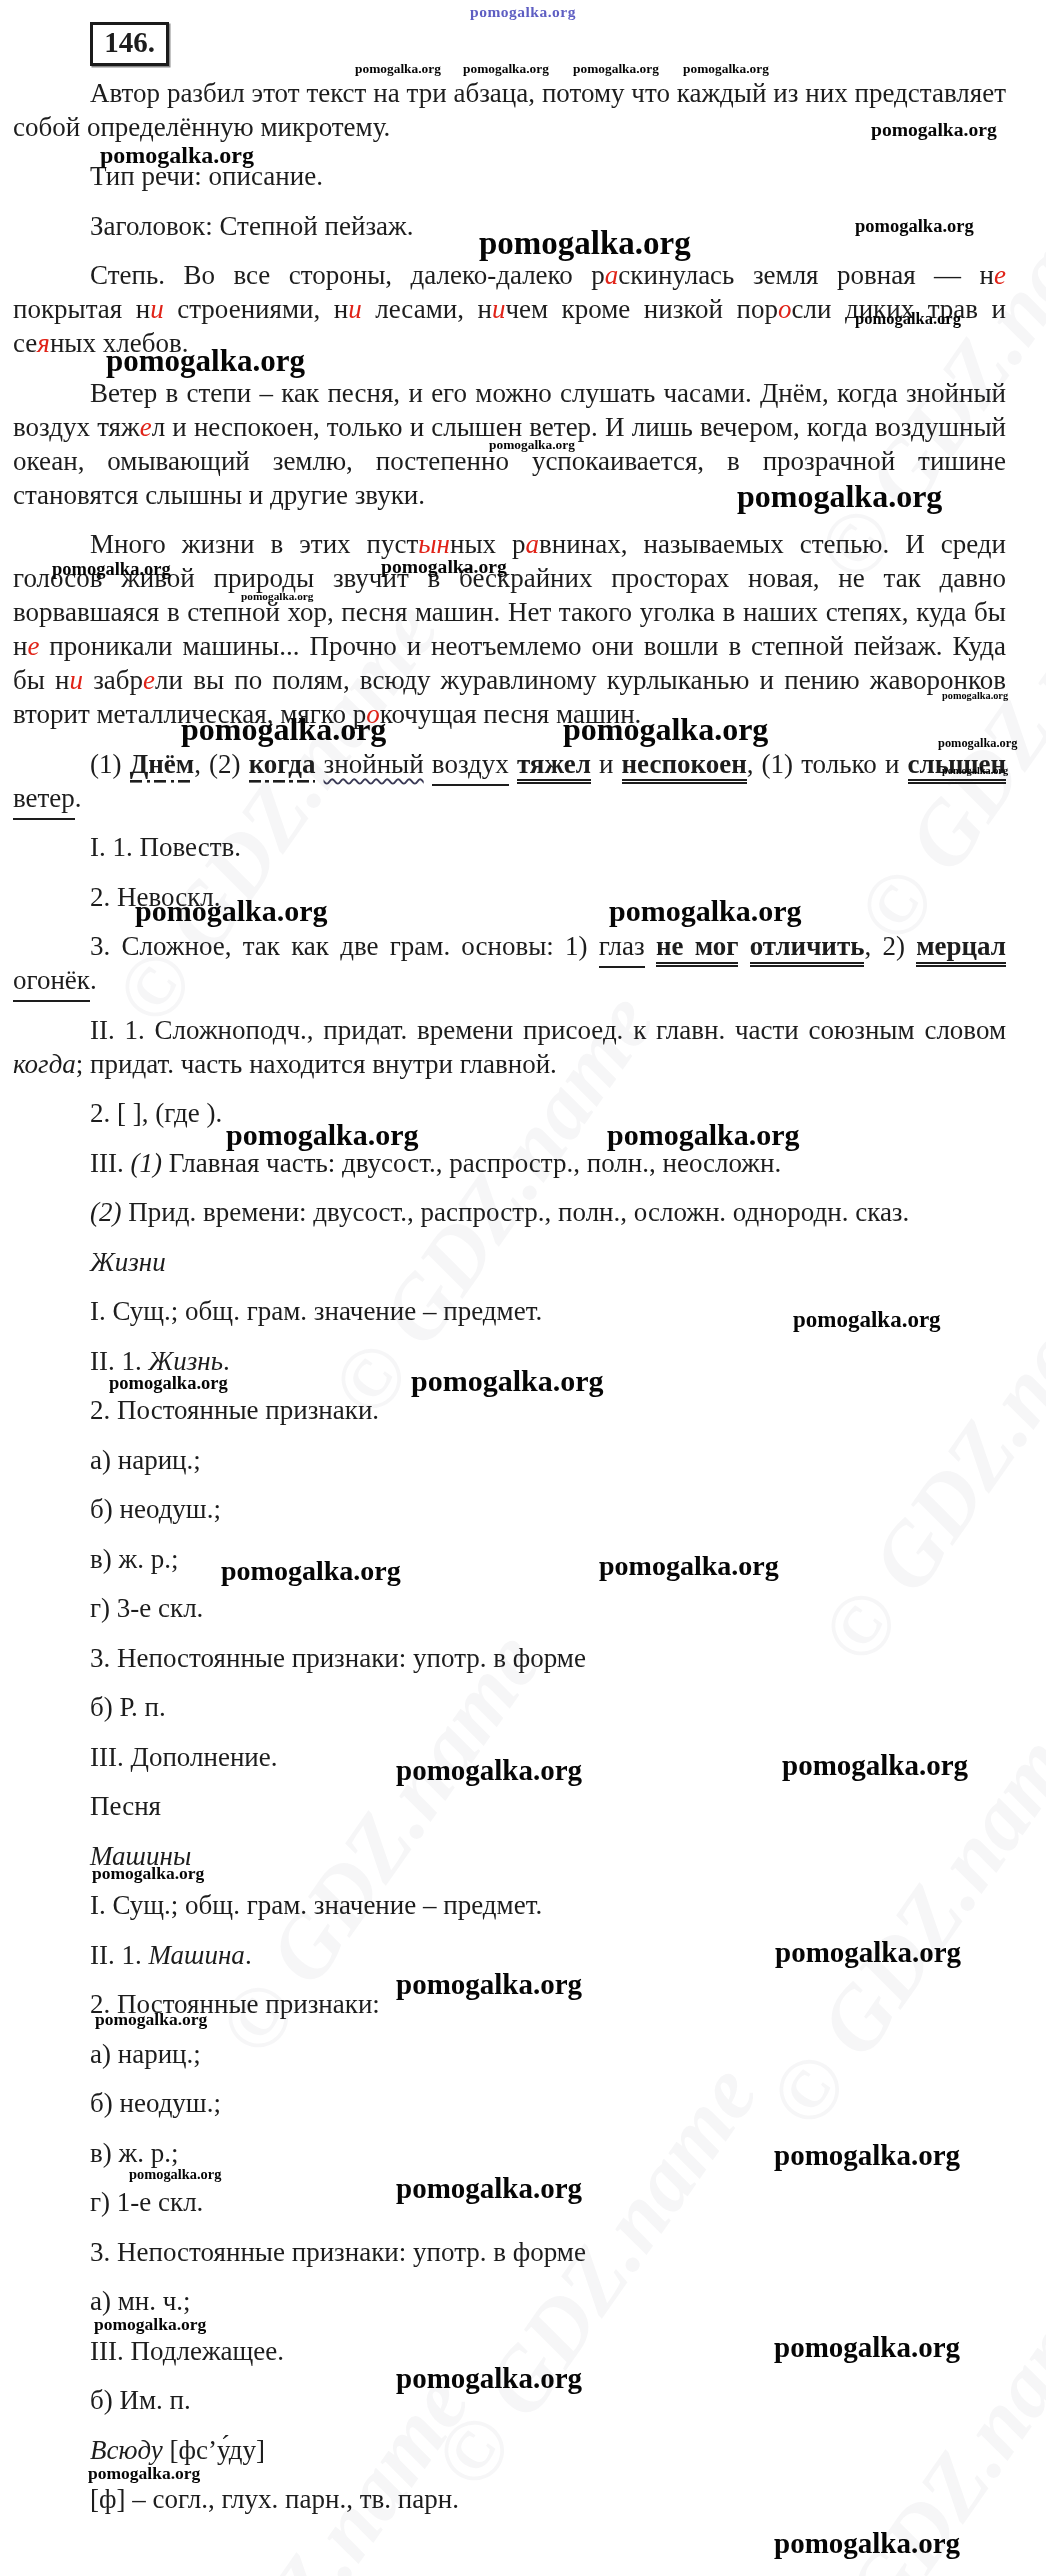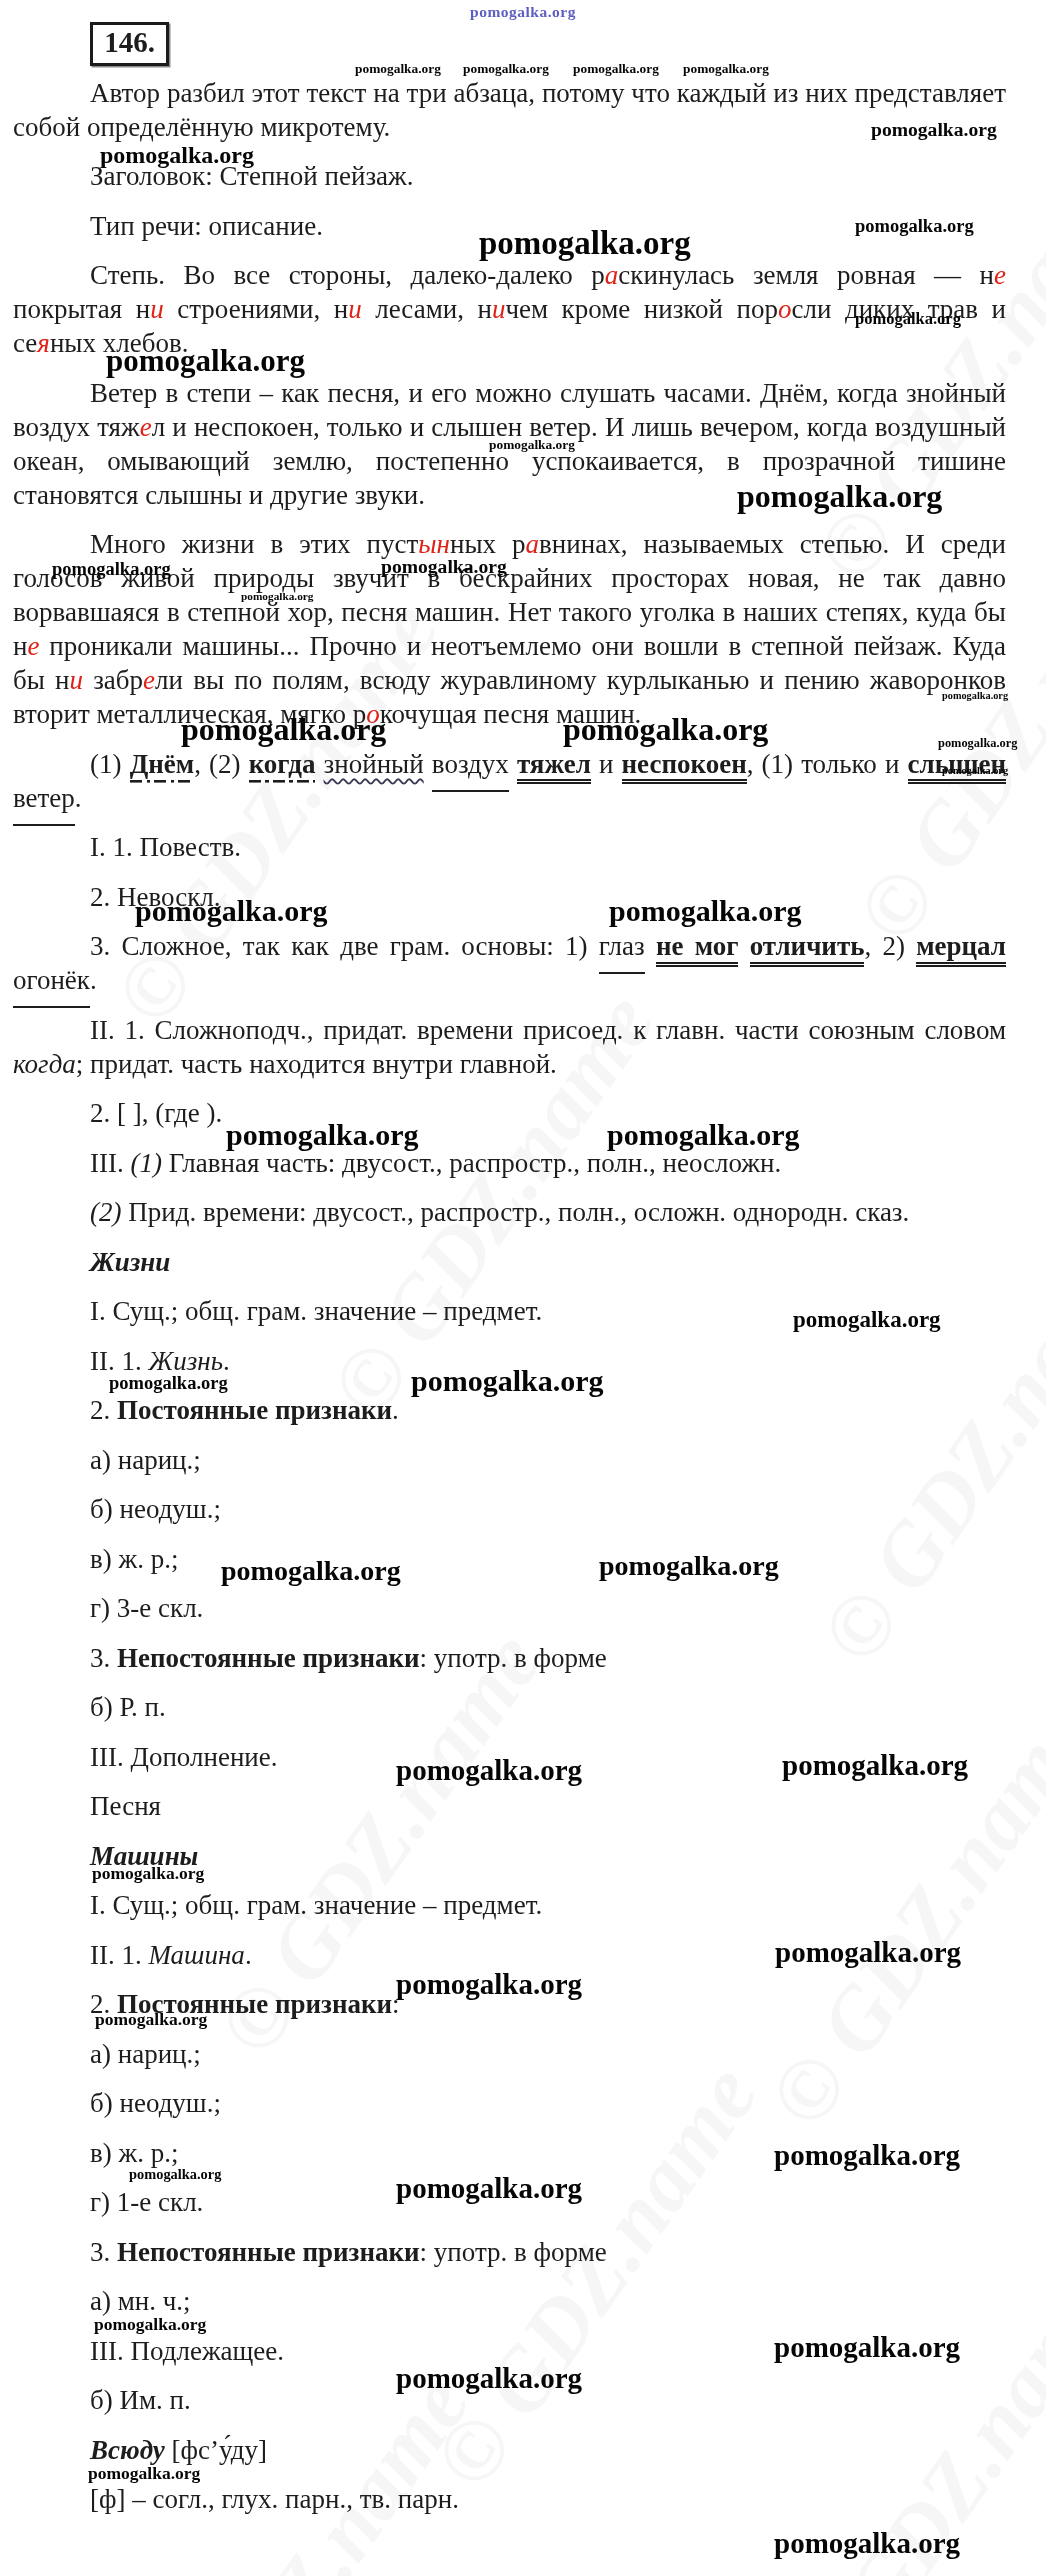--- a/index.html
+++ b/index.html
@@ -19,22 +19,22 @@
   }
   #doc p { margin:0 0 15.5px 0; text-indent:77px; }
   #doc p.boxline { margin-bottom:10px; }
   .box146 {
     display:inline-block; border:3.1px solid #1b1b1b; padding:2.1px 11.3px 4.1px 11.3px;
     font-weight:bold; font-size:29px; line-height:1.1; text-indent:0;
     box-shadow:1.5px 1.5px 0 rgba(40,40,40,.55);
   }
   .red { color:#e02318; font-style:italic; }
   .it  { font-style:italic; }
-  .b   { font-weight:bold; }
-  .u-solid  { border-bottom:2.6px solid currentColor; padding-bottom:11px; }
+  .b   { font-weight:normal; }
+  .u-solid  { border-bottom:2.6px solid currentColor; padding-bottom:5px; }
   .u-double { border-bottom:5.2px double currentColor; padding-bottom:0.5px;font-weight:bold; }
   .u-dashdot{
     padding-bottom:4.1px;
     background-image:repeating-linear-gradient(90deg,
       currentColor 0 12.4px, transparent 12.4px 16.5px,
       currentColor 16.5px 19.6px, transparent 19.6px 24px);
     background-size:100% 2.6px; background-repeat:no-repeat; background-position:0 100%;font-weight:bold;
   }
   .u-wavy {
     text-decoration-line:underline; text-decoration-style:wavy;
@@ -52,22 +52,22 @@
   }
 </style>
 </head>
 <body>
 
 <div id="page">
   <span id="toplink">pomogalka.org</span>
   <div id="doc">
       <p id="p-num" class="boxline"><span class="box146">146.</span></p>
       <p id="p-author"><span>Автор разбил этот текст на три абзаца, потому что каждый из них представляет собой определённую микротему.</span></p>
+      <p id="p-tip"><span>Тип речи: описание.</span></p>
       <p id="p-zagolovok"><span>Заголовок: Степной пейзаж.</span></p>
-      <p id="p-tip"><span>Тип речи: описание.</span></p>
       <p id="p-step"><span>Степь. Во все стороны, далеко-далеко р</span><span class="red">а</span><span>скинулась земля ровная — н</span><span class="red">е</span><span> покрытая н</span><span class="red">и</span><span> строениями, н</span><span class="red">и</span><span> лесами, н</span><span class="red">и</span><span>чем кроме низкой пор</span><span class="red">о</span><span>сли диких трав и се</span><span class="red">я</span><span>ных хлебов.</span></p>
       <p id="p-veter"><span>Ветер в степи – как песня, и его можно слушать часами. Днём, когда знойный воздух тяж</span><span class="red">е</span><span>л и неспокоен, только и слышен ветер. И лишь вечером, когда воздушный океан, омывающий землю, постепенно успокаивается, в прозрачной тишине становятся слышны и другие звуки.</span></p>
       <p id="p-mnogo"><span>Много жизни в этих пуст</span><span class="red">ын</span><span>ных р</span><span class="red">а</span><span>внинах, называемых степью. И среди голосов живой природы звучит в бескрайних просторах новая, не так давно ворвавшаяся в степной хор, песня машин. Нет такого уголка в наших степях, куда бы н</span><span class="red">е</span><span> проникали машины... Прочно и неотъемлемо они вошли в степной пейзаж. Куда бы н</span><span class="red">и</span><span> забр</span><span class="red">е</span><span>ли вы по полям, всюду журавлиному курлыканью и пению жаворонков вторит металлическая, мягко р</span><span class="red">о</span><span>кочущая песня машин.</span></p>
       <p id="p-scheme"><span>(1) </span><span class="u-dashdot">Днём</span><span>, (2) </span><span class="u-dashdot">когда</span><span> </span><span class="u-wavy">знойный</span><span> </span><span class="u-solid">воздух</span><span> </span><span class="u-double">тяжел</span><span> и </span><span class="u-double">неспокоен</span><span>, (1) только и </span><span class="u-double">слышен</span><span> </span><span class="u-solid">ветер</span><span>.</span></p>
       <p id="p-povestv"><span>I. 1. Повеств.</span></p>
       <p id="p-nevoskl"><span>2. Невоскл.</span></p>
       <p id="p-slozhnoe"><span>3. Сложное, так как две грам. основы: 1) </span><span class="u-solid">глаз</span><span> </span><span class="u-double">не мог</span><span> </span><span class="u-double">отличить</span><span>, 2) </span><span class="u-double">мерцал</span><span> </span><span class="u-solid">огонёк</span><span>.</span></p>
       <p id="p-slozhnopodch"><span>II. 1. Сложноподч., придат. времени присоед. к главн. части союзным словом </span><span class="it">когда</span><span>; придат. часть находится внутри главной.</span></p>
       <p id="p-skobki"><span>2. [ ], (где ).</span></p>
       <p id="p-glavnaya"><span>III. </span><span class="it">(1)</span><span> Главная часть: двусост., распростр., полн., неосложн.</span></p>

